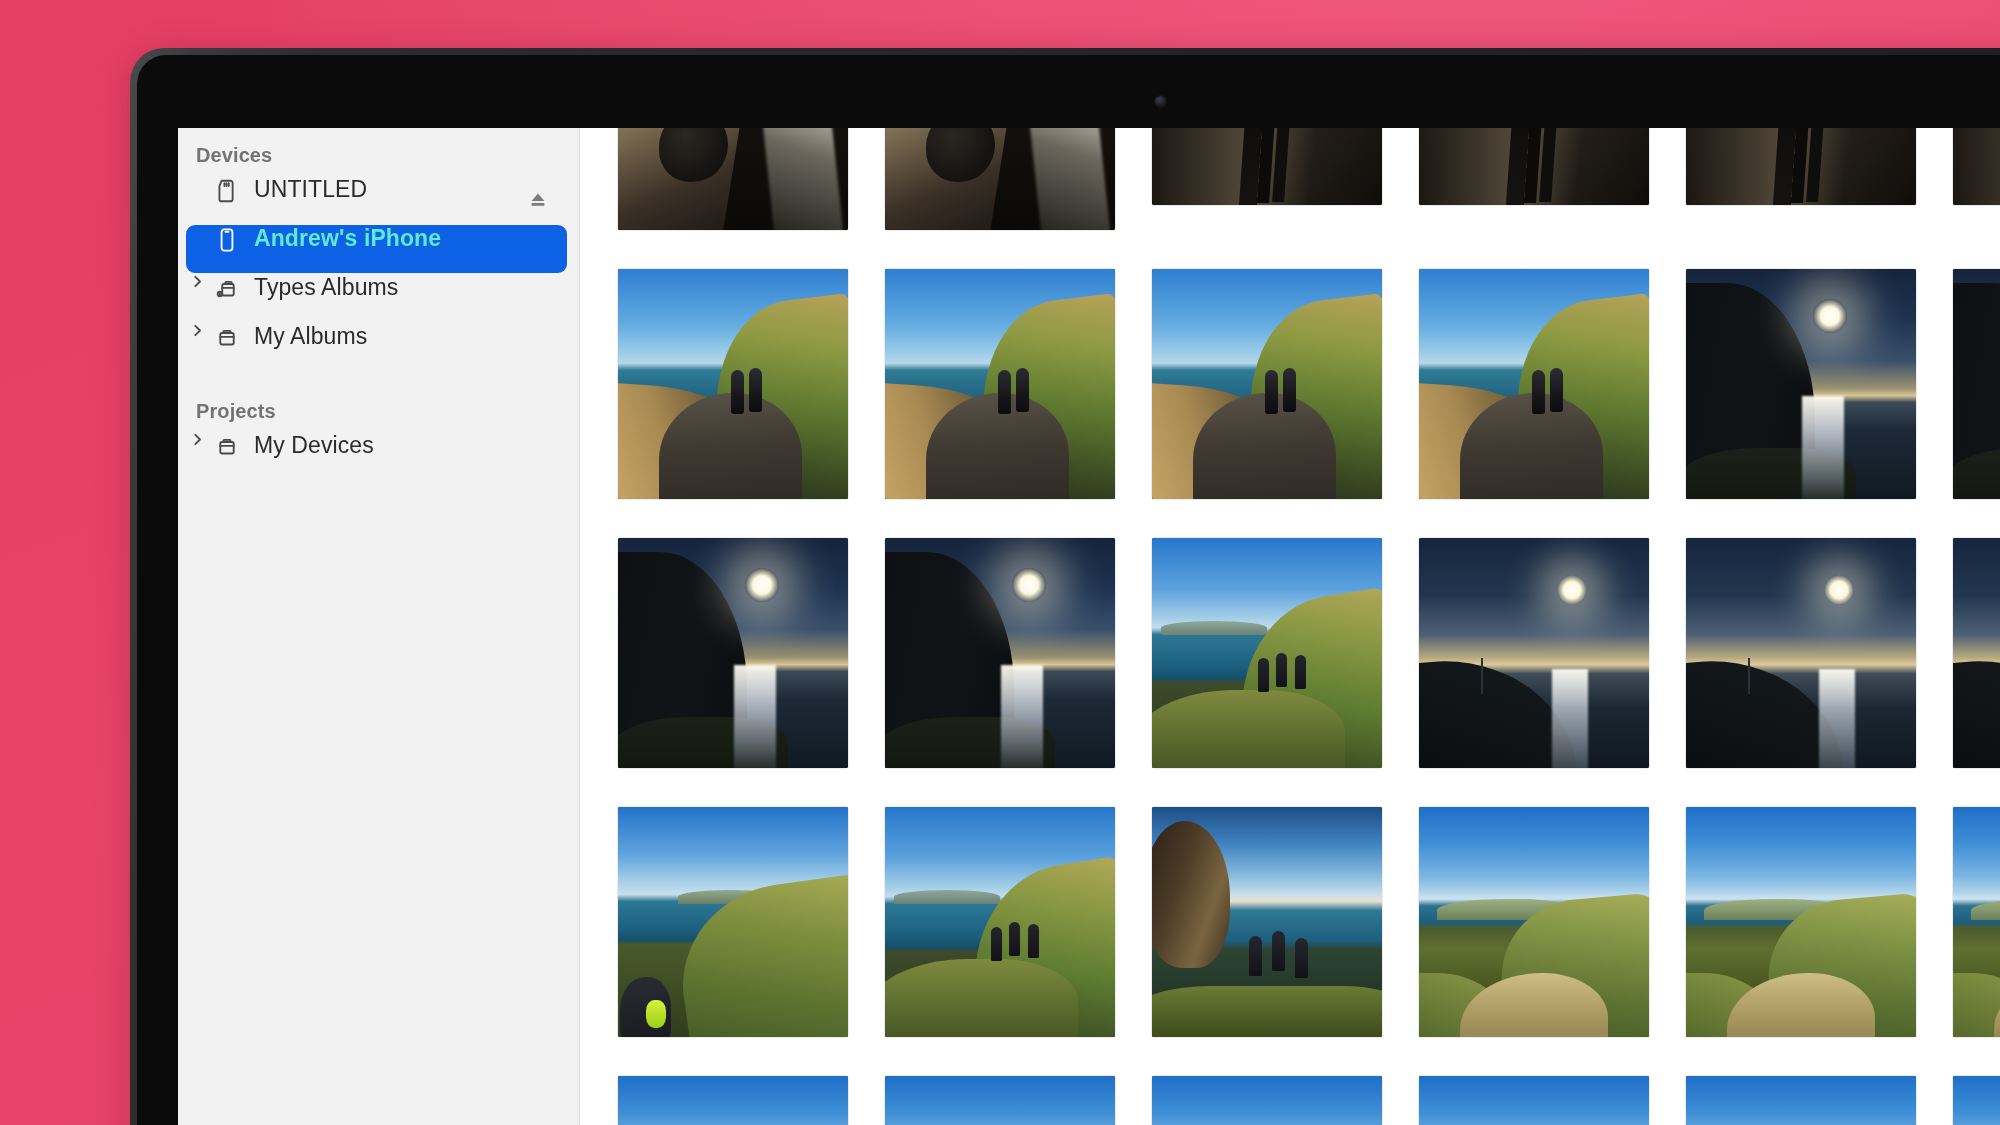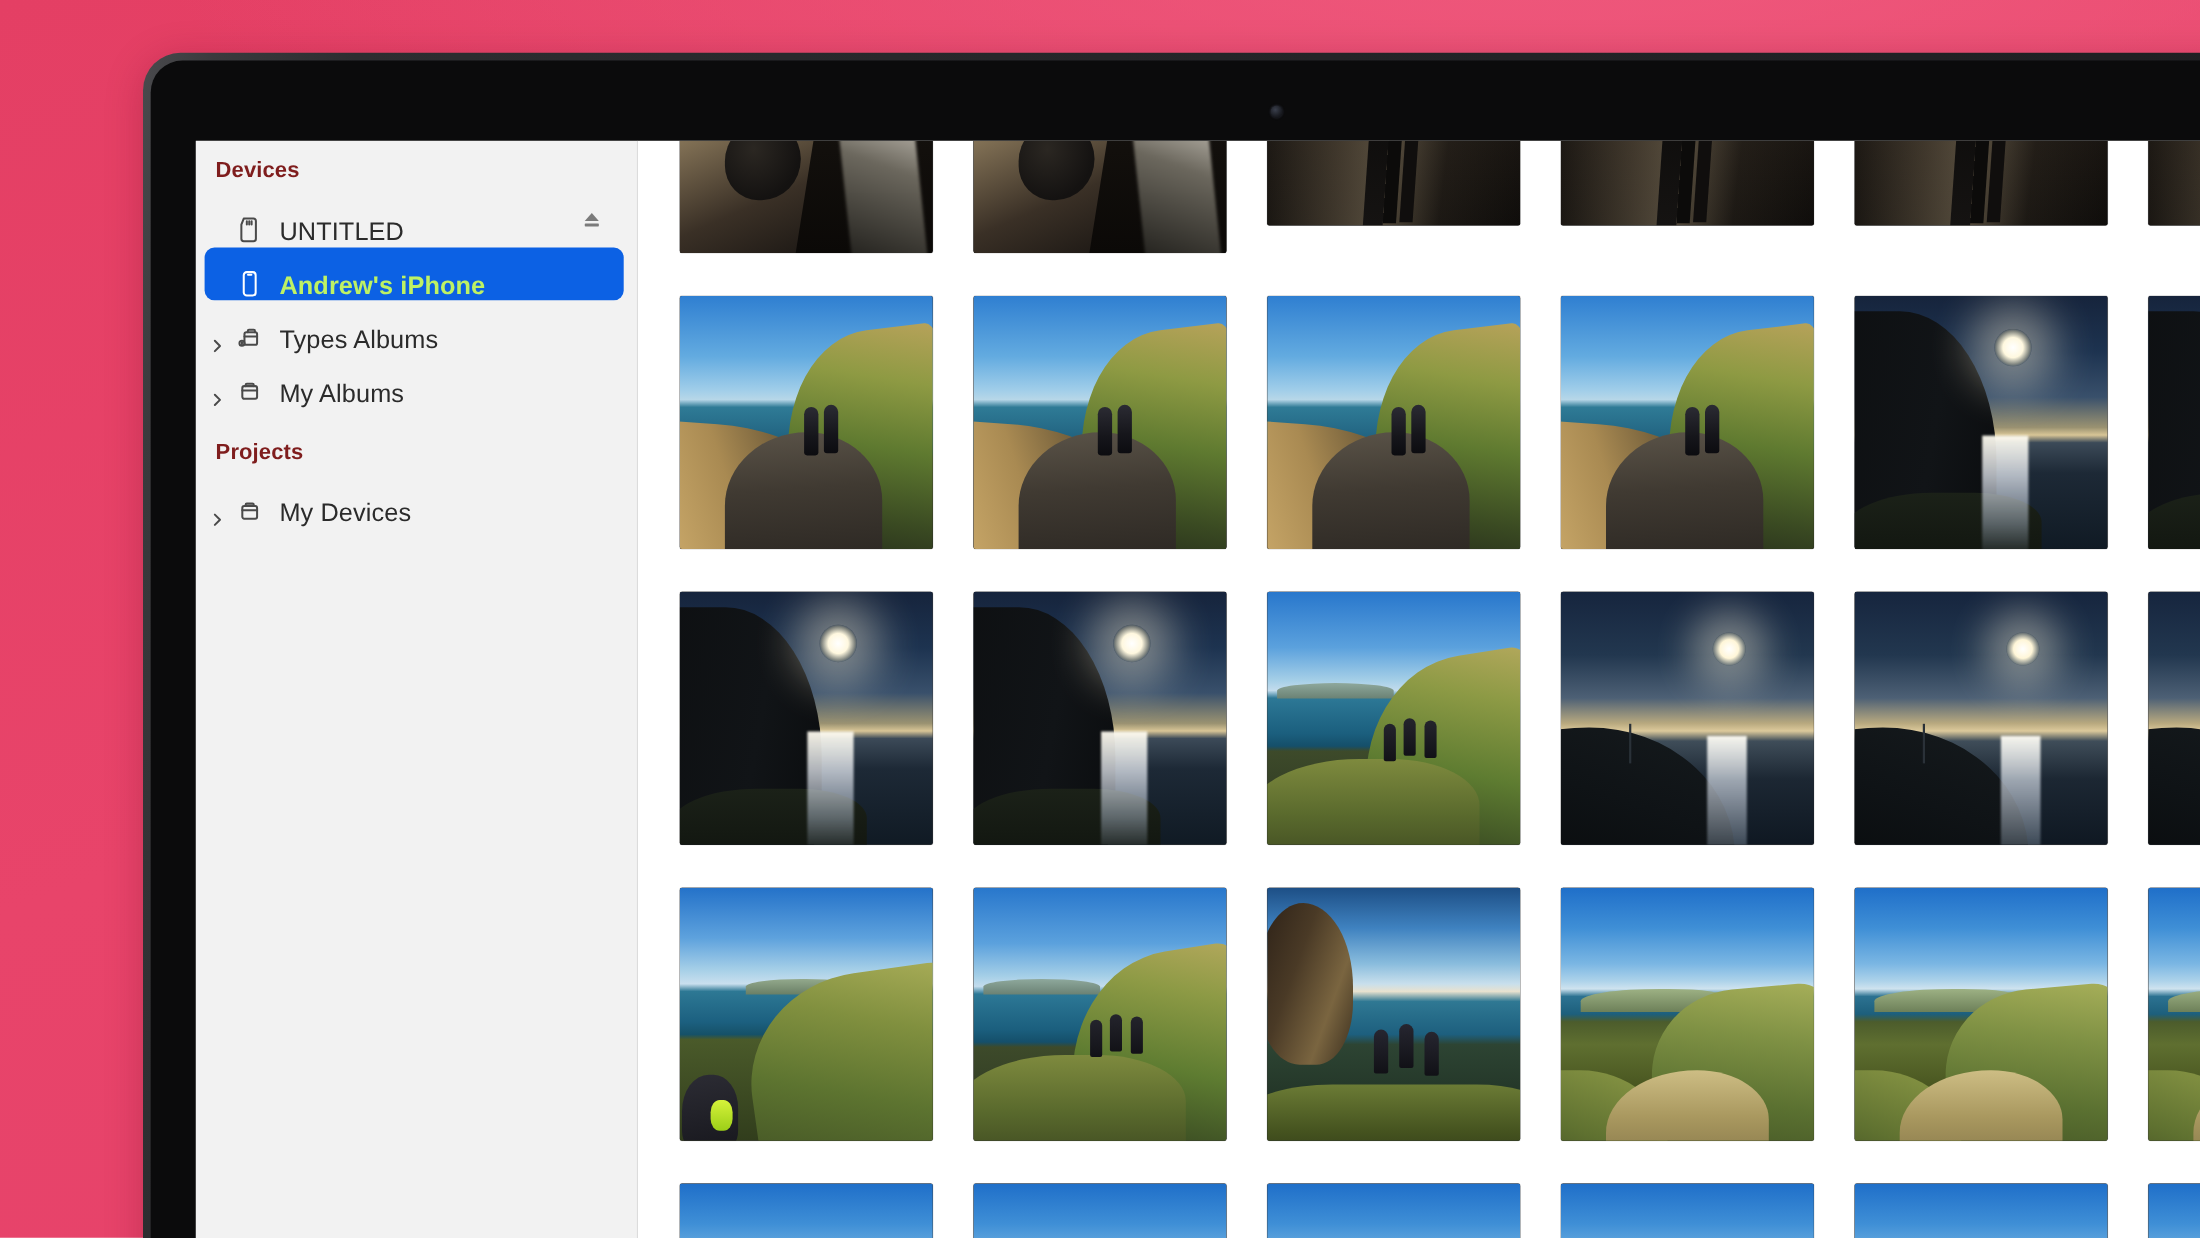--- a/index.html
+++ b/index.html
@@ -65,50 +65,50 @@
     width:402px;
     flex:0 0 402px;
     background:#f2f2f2;
     border-right:1px solid #dcdcdc;
     padding-top:6px;
     position:relative;
   }
   .sb-head {
     font-size:20px;
     font-weight:700;
-    color:#7f1d1d;
+    color:#737373;
     letter-spacing:.1px;
     padding:10px 0 8px 18px;
   }
   .sb-head.spaced { padding-top:28px; }
 
   .sb-row {
     display:flex;
-    align-items:flex-end;
+    align-items:flex-start;
     height:48px;
     margin:1px 12px 1px 8px;
     padding-left:26px;
     border-radius:9px;
     cursor:default;
     position:relative;
   }
   .sb-row.selected { background:#0c61e4; }
   .sb-row .sb-icon {
     width:30px; height:30px;
     flex:0 0 30px;
     display:flex; align-items:center; justify-content:center;
     margin-right:12px;
   }
   .sb-row .sb-label {
     font-size:23px;
     color:#2b2b2b;
     letter-spacing:.1px;
     white-space:nowrap;
   }
-  .sb-row.selected .sb-label { color:#bef264; font-weight:700; }
+  .sb-row.selected .sb-label { color:#5eead4; font-weight:700; }
   .sb-row .chev {
     width:18px; flex:0 0 18px;
     margin-left:-18px;
     margin-right:6px;
     display:flex; align-items:center; justify-content:center;
   }
   .sb-row.has-chev { padding-left:20px; }
   .eject {
     position:absolute; right:16px; top:50%;
     transform:translateY(-50%);

